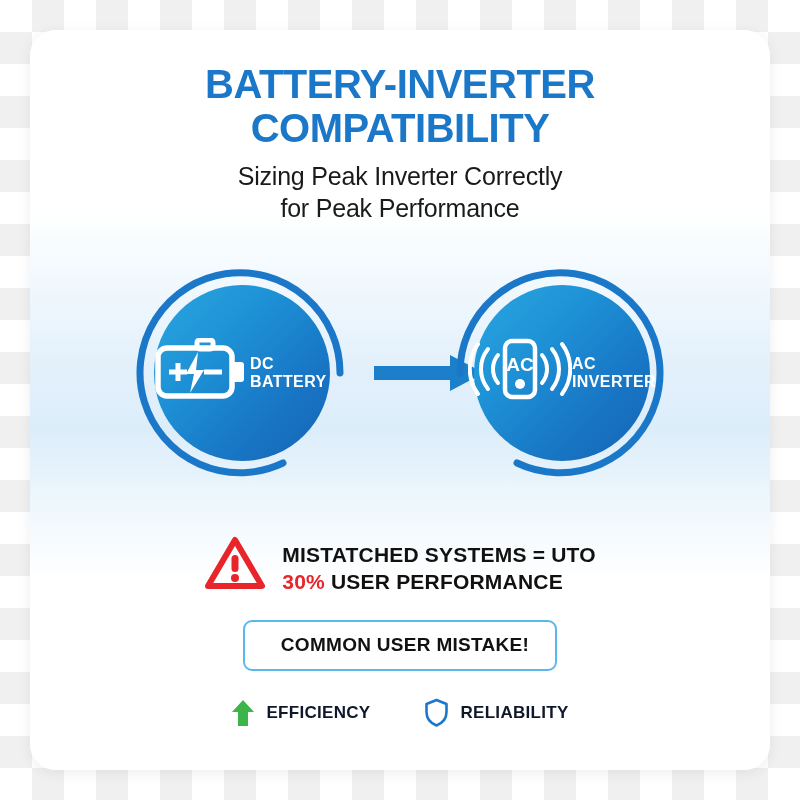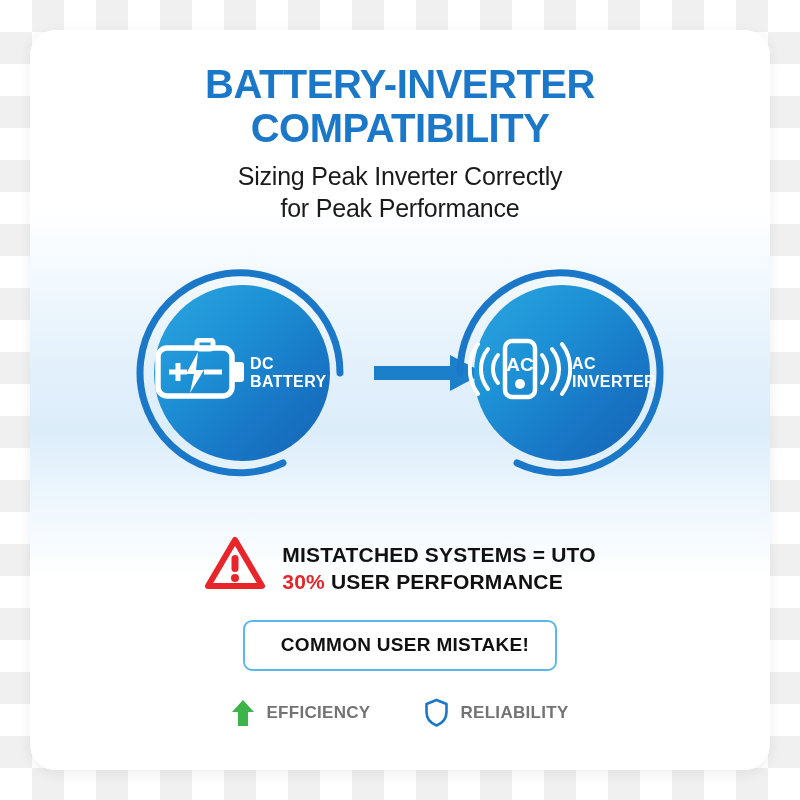--- a/index.html
+++ b/index.html
@@ -174,21 +174,21 @@
     top: 668px;
     display: flex;
     align-items: center;
     justify-content: center;
     gap: 54px;
   }
   .feature { display: flex; align-items: center; gap: 11px; }
   .feature-label {
     font-size: 17px;
     font-weight: bold;
-    color: #737373;
+    color: #0f172a;
     letter-spacing: 0.3px;
   }
   .feature-icon { display: flex; align-items: center; }
 </style>
 </head>
 <body>
 
 <div id="card">
   <div id="card-gradient"></div>
 

